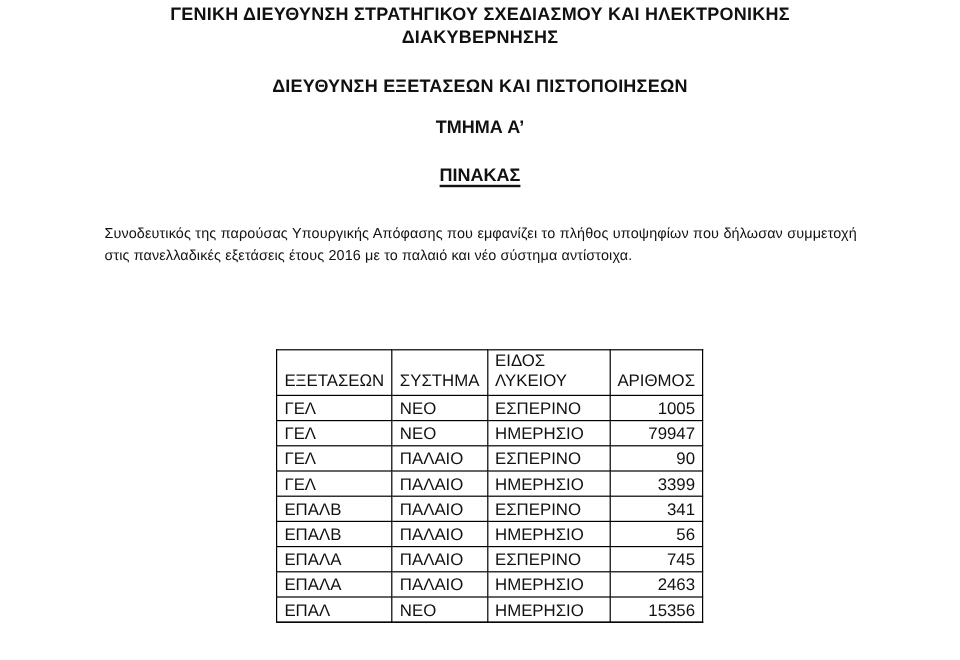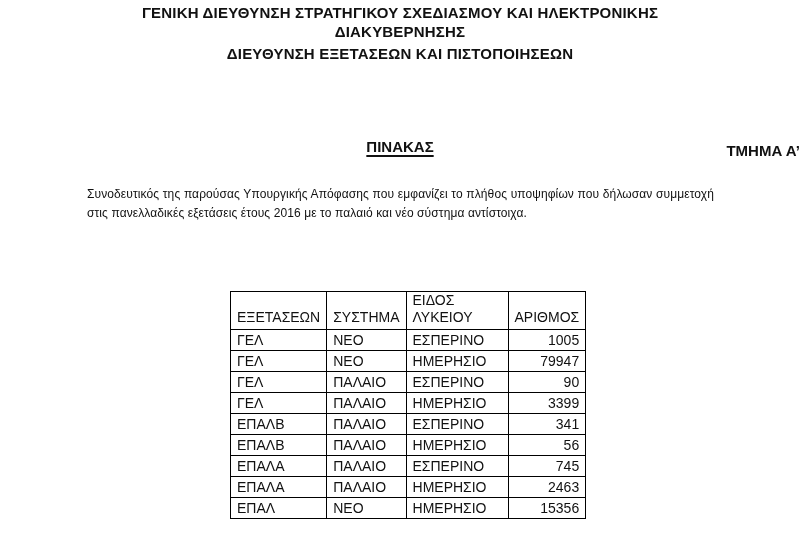--- a/index.html
+++ b/index.html
@@ -22,39 +22,38 @@
     left: 120px;
     width: 560px;
     text-align: center;
     font-size: 15px;
     line-height: 19px;
     font-weight: bold;
     letter-spacing: 0.2px;
   }
   .doc-subtitle {
     position: absolute;
-    top: 44px;
+    top: 63px;
     left: 0;
     width: 800px;
     text-align: center;
     font-size: 15px;
     line-height: 19px;
     font-weight: bold;
     letter-spacing: 0.2px;
   }
   .doc-department {
     position: absolute;
     top: 97px;
     left: 0;
     width: 800px;
-    text-align: right;
-    font-size: 15px;
-    line-height: 19px;
-    font-weight: bold;
-    margin-top: 44px;
+    text-align: center;
+    font-size: 15px;
+    line-height: 19px;
+    font-weight: bold;
   }
   .table-heading {
     position: absolute;
     top: 137px;
     left: 0;
     width: 800px;
     text-align: center;
     font-size: 15px;
     line-height: 19px;
     font-weight: bold;

